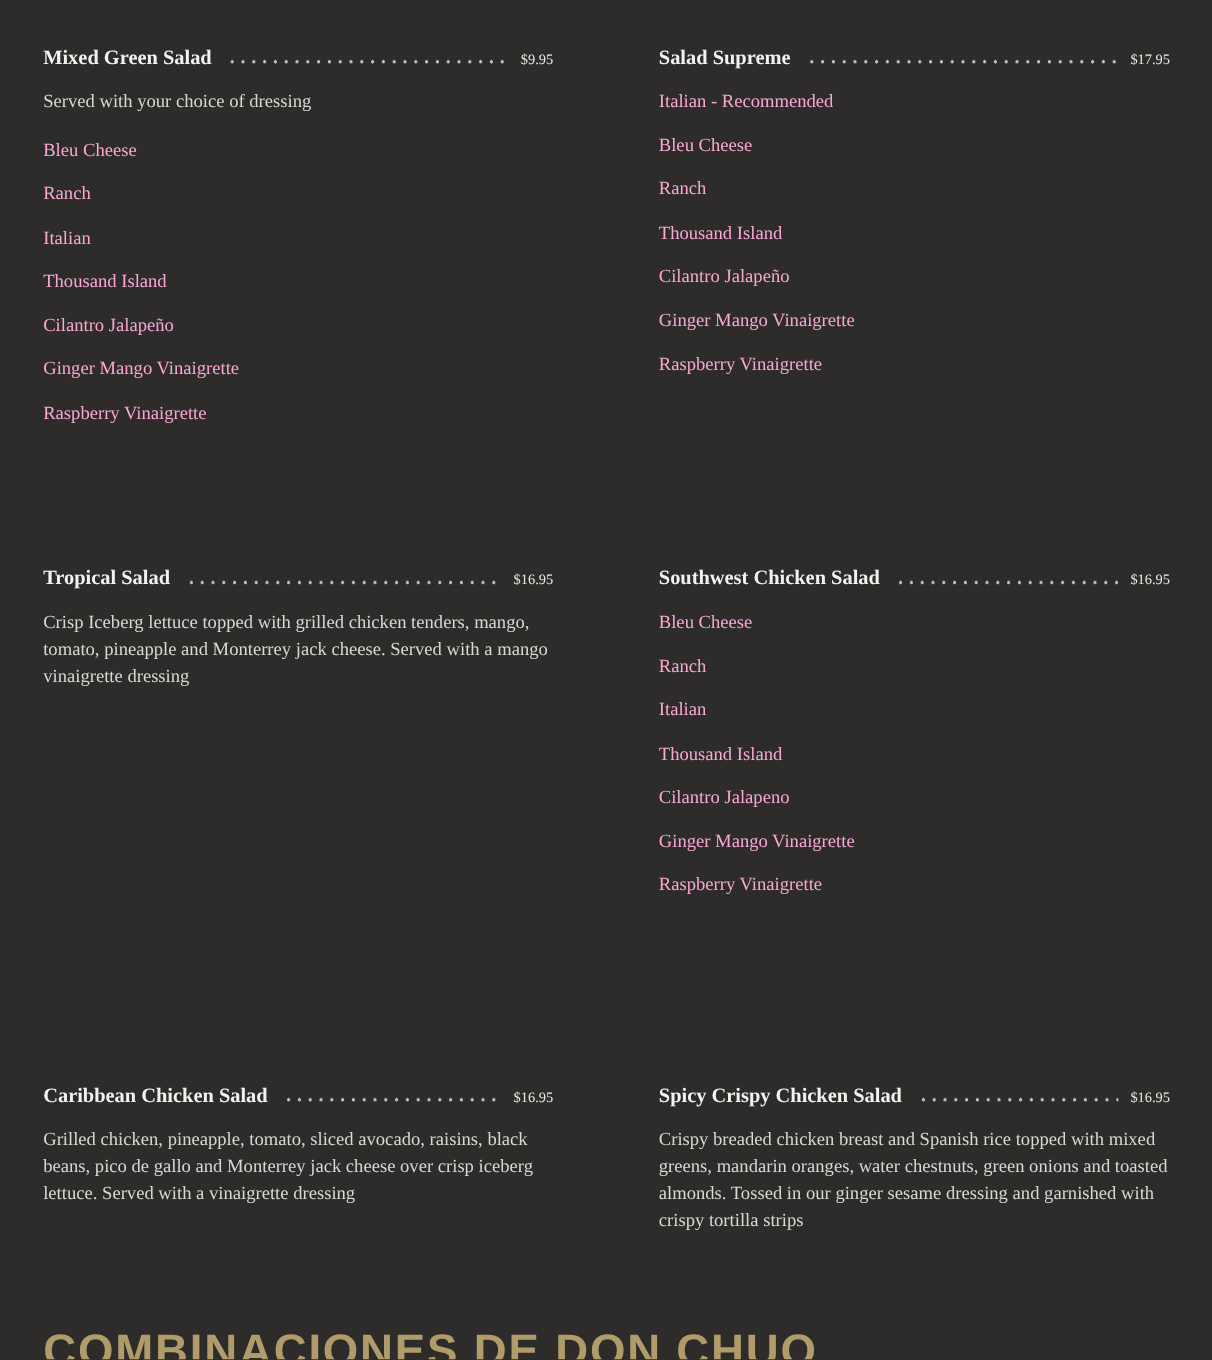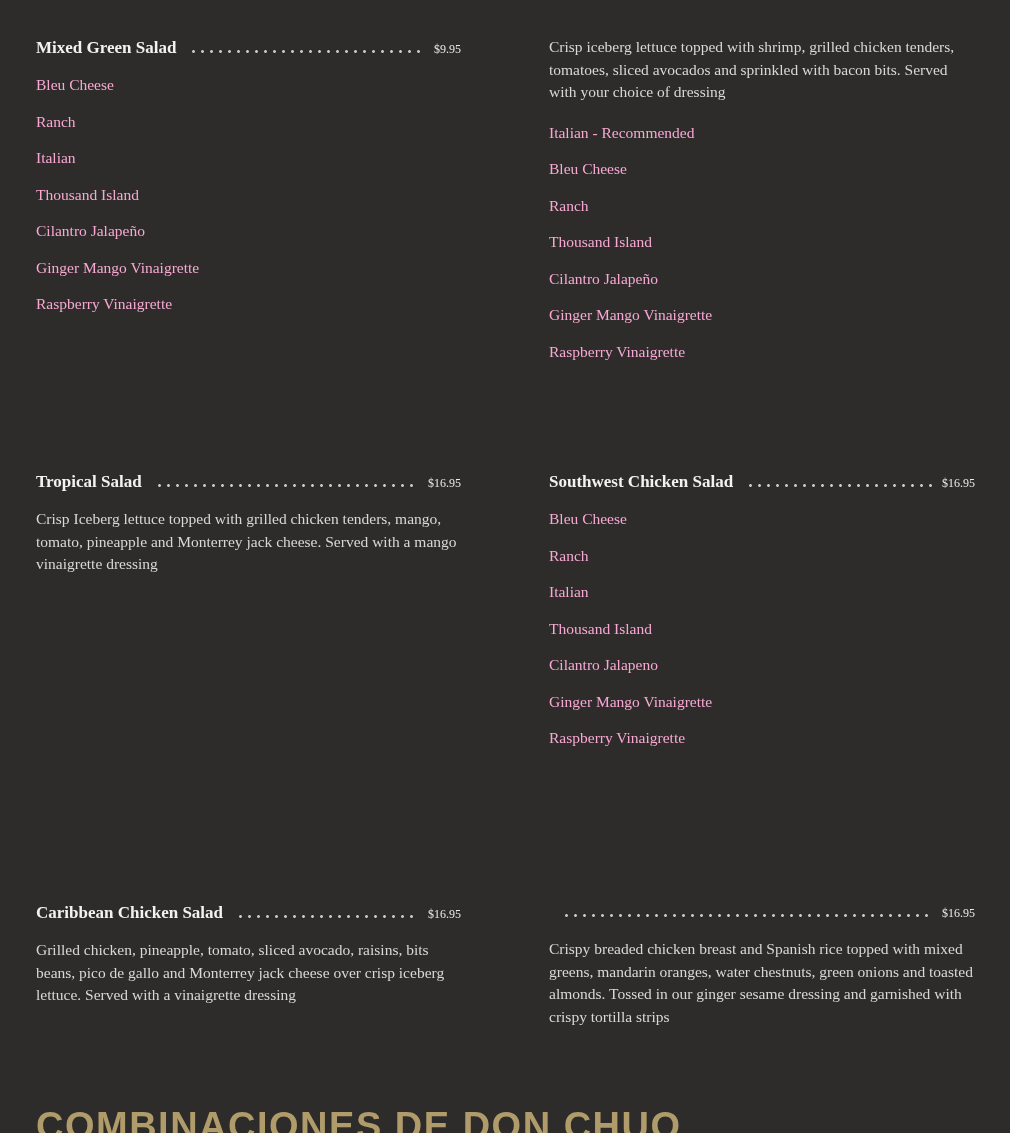--- a/index.html
+++ b/index.html
@@ -84,33 +84,38 @@
 
 <div class="page">
   <div class="menu-grid">
 
     <div class="cell">
       <div class="title-row">
         <span class="item-name">Mixed Green Salad</span>
         <span class="dots"></span>
         <span class="item-price">$9.95</span>
       </div>
+      <p class="desc">Served with your choice of dressing</p>
       <div class="options">
         <div class="option">Bleu Cheese</div>
         <div class="option">Ranch</div>
         <div class="option">Italian</div>
         <div class="option">Thousand Island</div>
         <div class="option">Cilantro Jalapeño</div>
         <div class="option">Ginger Mango Vinaigrette</div>
         <div class="option">Raspberry Vinaigrette</div>
       </div>
     </div>
 
     <div class="cell">
-      <p class="desc">Crisp iceberg lettuce topped with shrimp, grilled chicken tenders, tomatoes, sliced avocados and sprinkled with bacon bits. Served with your choice of dressing</p>
+      <div class="title-row">
+        <span class="item-name">Salad Supreme</span>
+        <span class="dots"></span>
+        <span class="item-price">$17.95</span>
+      </div>
       <div class="options">
         <div class="option">Italian - Recommended</div>
         <div class="option">Bleu Cheese</div>
         <div class="option">Ranch</div>
         <div class="option">Thousand Island</div>
         <div class="option">Cilantro Jalapeño</div>
         <div class="option">Ginger Mango Vinaigrette</div>
         <div class="option">Raspberry Vinaigrette</div>
       </div>
     </div>
@@ -140,25 +145,26 @@
         <div class="option">Raspberry Vinaigrette</div>
       </div>
     </div>
 
     <div class="cell">
       <div class="title-row">
         <span class="item-name">Caribbean Chicken Salad</span>
         <span class="dots"></span>
         <span class="item-price">$16.95</span>
       </div>
-      <p class="desc">Grilled chicken, pineapple, tomato, sliced avocado, raisins, bits beans, pico de gallo and Monterrey jack cheese over crisp iceberg lettuce. Served with a vinaigrette dressing</p>
+      <p class="desc">Grilled chicken, pineapple, tomato, sliced avocado, raisins, black beans, pico de gallo and Monterrey jack cheese over crisp iceberg lettuce. Served with a vinaigrette dressing</p>
     </div>
 
     <div class="cell">
       <div class="title-row">
+        <span class="item-name">Spicy Crispy Chicken Salad</span>
         <span class="dots"></span>
         <span class="item-price">$16.95</span>
       </div>
       <p class="desc">Crispy breaded chicken breast and Spanish rice topped with mixed greens, mandarin oranges, water chestnuts, green onions and toasted almonds. Tossed in our ginger sesame dressing and garnished with crispy tortilla strips</p>
     </div>
 
   </div>
 
   <div class="footer-heading">COMBINACIONES DE DON CHUO</div>
 </div>

